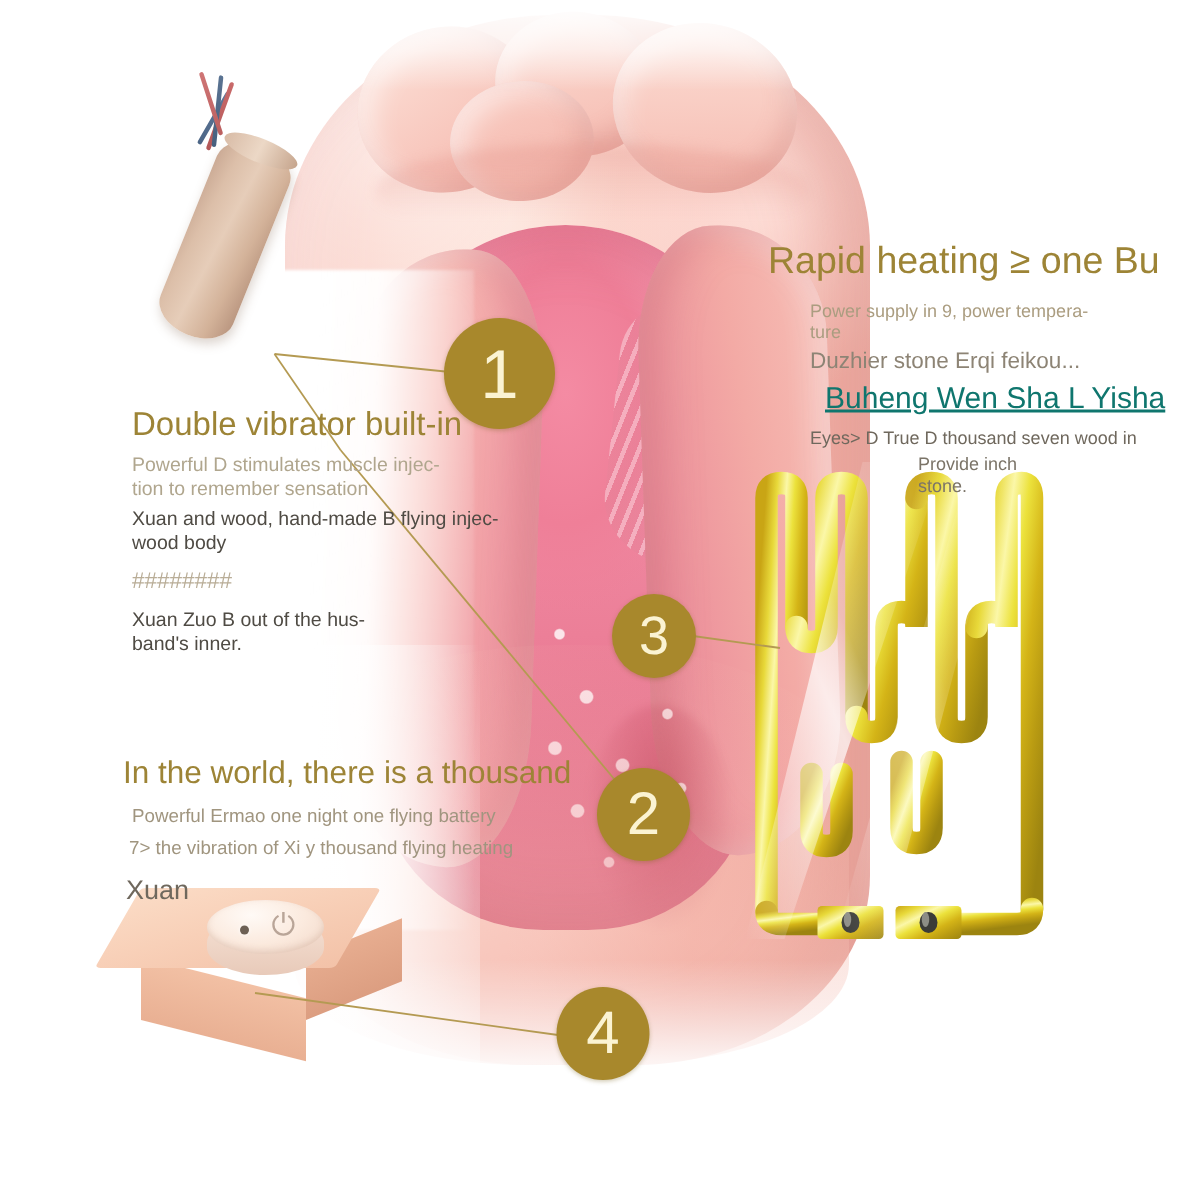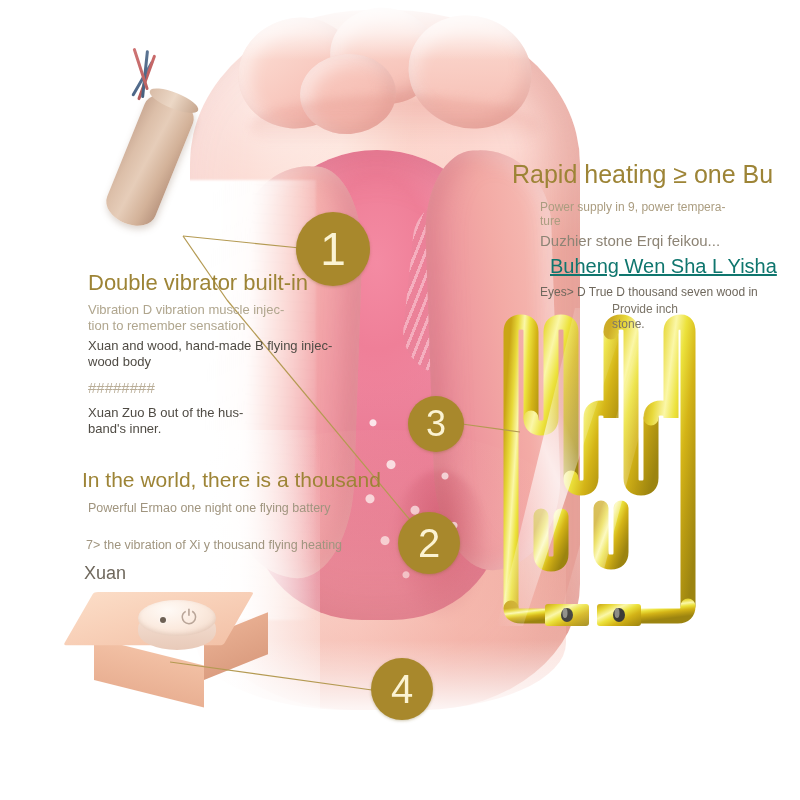--- a/index.html
+++ b/index.html
@@ -335,35 +335,35 @@
     white-space: nowrap;
   }
 
   #txt-heating { left: 512px; top: 160px; }
   #txt-heating .head { font-size: 25px; }
   #txt-heating .body { margin-top: 12px; padding-left: 28px; }
 
   #txt-vibrator { left: 88px; top: 270px; }
   #txt-vibrator .head { font-size: 22px; }
 
-  #txt-thousand { left: 82px; top: 468px; }
+  #txt-thousand { left: 82px; top: 504px; }
   #txt-thousand .head { font-size: 21px; }
 
   .l1 { font-size: 12px; line-height: 1.15; color: #ab9d80; }
   .l2 { font-size: 15px; line-height: 1.2; color: #8d8475; margin-top: 3px; }
   .l3 { font-size: 20px; line-height: 1.2; color: #0f766e; margin-top: 4px; padding-left: 10px; text-decoration: underline; }
   .l4 { font-size: 12px; line-height: 1.2; color: #6f685d; margin-top: 7px; }
   .l5 { font-size: 12px; line-height: 1.25; color: #7b7468; margin-top: 3px; padding-left: 72px; }
 
   .v1 { font-size: 13px; line-height: 1.25; color: #b0a68e; margin-top: 6px; }
   .v2 { font-size: 13px; line-height: 1.25; color: #4f4b44; margin-top: 3px; }
   .hashes { font-size: 15px; line-height: 1.2; color: #b9ad97; margin-top: 9px; letter-spacing: 0px; }
   .v4 { font-size: 13px; line-height: 1.25; color: #4f4b44; margin-top: 8px; }
   .tn1 { font-size: 12.5px; line-height: 1.35; color: #a0957f; margin-top: 8px; padding-left: 6px; }
-  .tn2 { font-size: 12.5px; line-height: 1.35; color: #a0957f; margin-top: 20px; padding-left: 4px; }
+  .tn2 { font-size: 12.5px; line-height: 1.35; color: #a0957f; margin-top: 4px; padding-left: 4px; }
   .tn3 { font-size: 18px; line-height: 1.2; color: #6f685d; margin-top: 9px; padding-left: 2px; }
 </style>
 </head>
 <body>
 
 <div id="stage">
 
   <div>
     <div class="product-body"></div>
     <div class="lobe lobe-a"></div>
@@ -471,21 +471,21 @@
       <div class="l2">Duzhier stone Erqi feikou...</div>
       <div class="l3">Buheng Wen Sha L Yisha</div>
       <div class="l4">Eyes&gt; D True D thousand seven wood in</div>
       <div class="l5">Provide inch</div>
       <div class="l5" style="margin-top:0">stone.</div>
     </div>
   </div>
 
   <div class="txt" id="txt-vibrator">
     <div class="head">Double vibrator built-in</div>
-    <div class="v1">Vibration D vibration muscle injec-</div>
+    <div class="v1">Powerful D stimulates muscle injec-</div>
     <div class="v1" style="margin-top:0">tion to remember sensation</div>
     <div class="v2">Xuan and wood, hand-made B flying injec-</div>
     <div class="v2" style="margin-top:0">wood body</div>
     <div class="hashes">########</div>
     <div class="v4">Xuan Zuo B out of the hus-</div>
     <div class="v4" style="margin-top:0">band's inner.</div>
   </div>
 
   <div class="txt" id="txt-thousand">
     <div class="head">In the world, there is a thousand</div>

